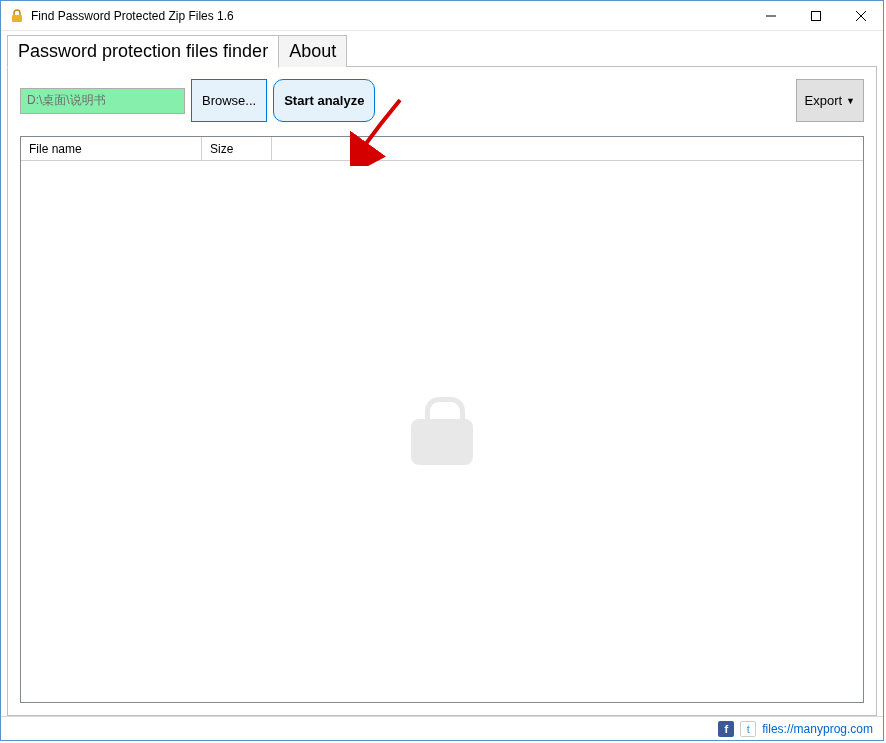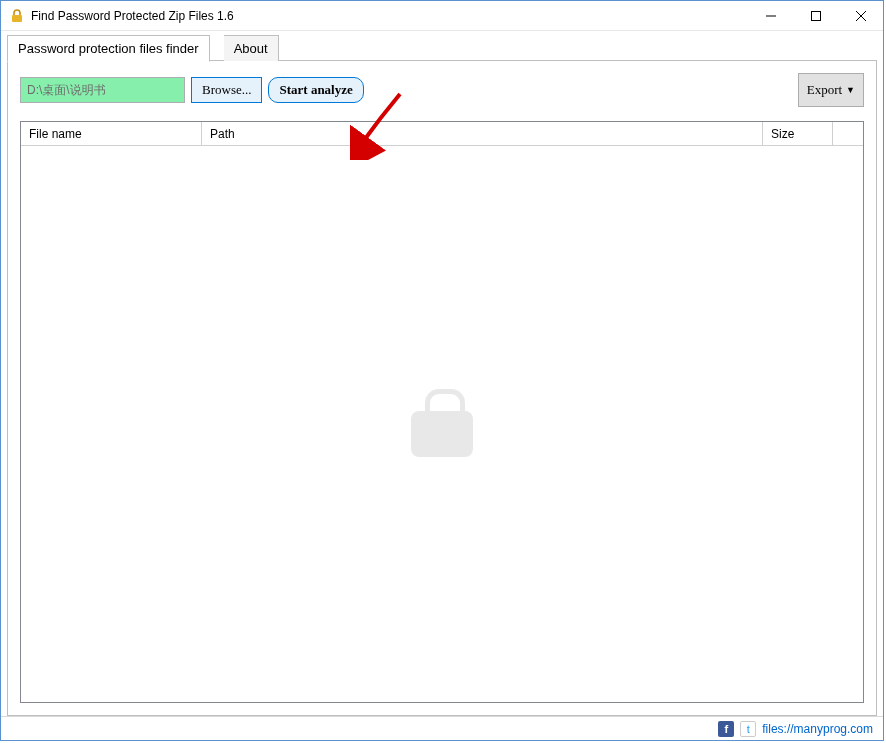--- a/index.html
+++ b/index.html
@@ -50,25 +50,25 @@
   padding: 4px 6px 0 6px;
   position: relative;
 }
 .tabs {
   display: flex;
   position: relative;
   z-index: 2;
 }
 .tab {
   padding: 5px 10px 5px 10px;
-  font-size: 13px;
+  font-size: 18px;
   border: 1px solid #bfbfbf;
   border-bottom: none;
   background: #fff;
-  margin-right: 14px;
+  margin-right: 0;
   position: relative;
 }
 .tab.active {
   border-bottom: 1px solid #fff;
   margin-bottom: -1px;
 }
 .tab.inactive {
   background: #f4f4f4;
   border-left: none;
 }
@@ -90,27 +90,27 @@
   width: 165px;
   height: 26px;
   border: 1px solid #abadb3;
   background: #86efac;
   color: #6d6d6d;
   padding: 0 6px;
   font-size: 12px;
   font-family: inherit;
 }
 .btn {
-  height: 26px;
+  height: 43px;
   border: 1px solid #0078d7;
   background: #e5f1fb;
   padding: 0 10px;
   font-size: 13px;
   cursor: default;
-  font-family: Liberation Serif, serif;
+  font-family: Liberation Sans, sans-serif;
   display: inline-flex;
   align-items: center;
 }
 .btn.analyze { font-weight: bold; border-radius: 10px; }
 .spacer { flex: 1; }
 .btn.export {
   border: 1px solid #adadad;
   background: #e1e1e1;
   padding: 16px 8px;
   margin-left: 32px;
@@ -250,21 +250,20 @@
         <div class="spacer"></div>
         <button class="btn export">
           <span>Export</span>
           <span class="caret">▼</span>
         </button>
       </div>
 
       <div class="grid">
         <div class="grid-header">
           <div class="col filename">File name</div>
-          <div class="col path">Path</div>
           <div class="col size">Size</div>
           <div class="col last"></div>
         </div>
         <div class="grid-body">
           <div class="watermark">
             <div class="lock"></div>
           </div>
         </div>
       </div>
 

